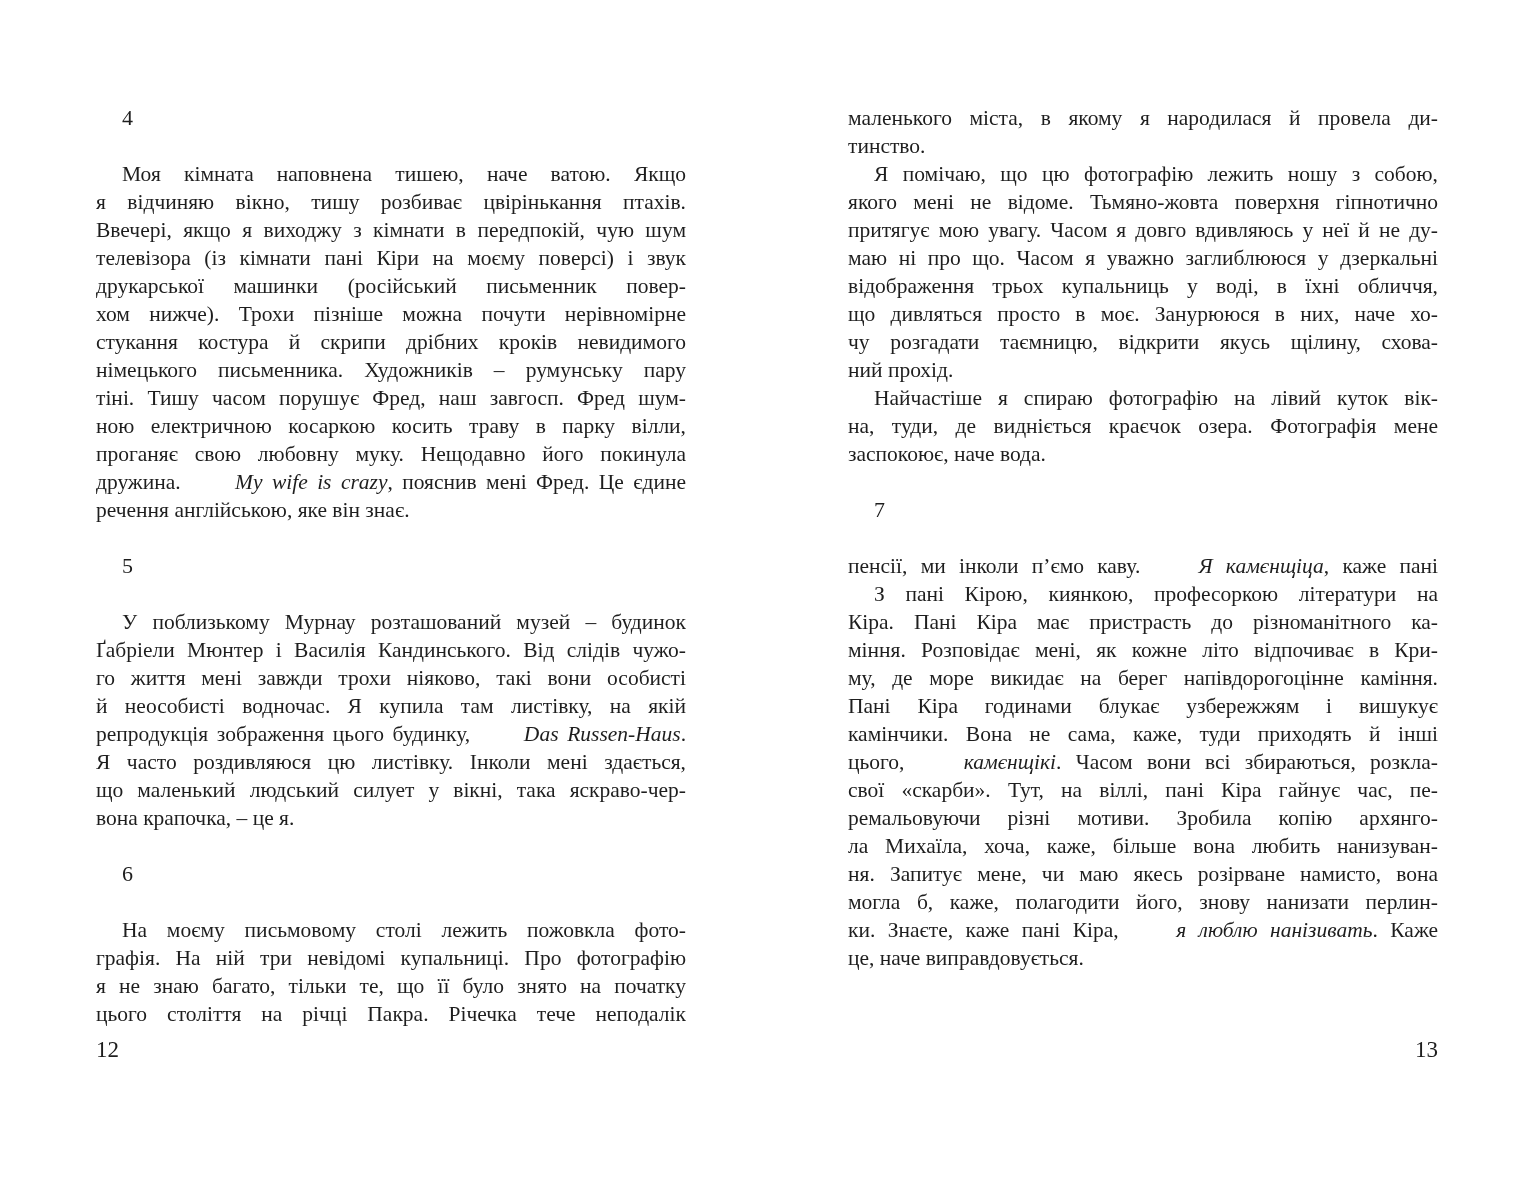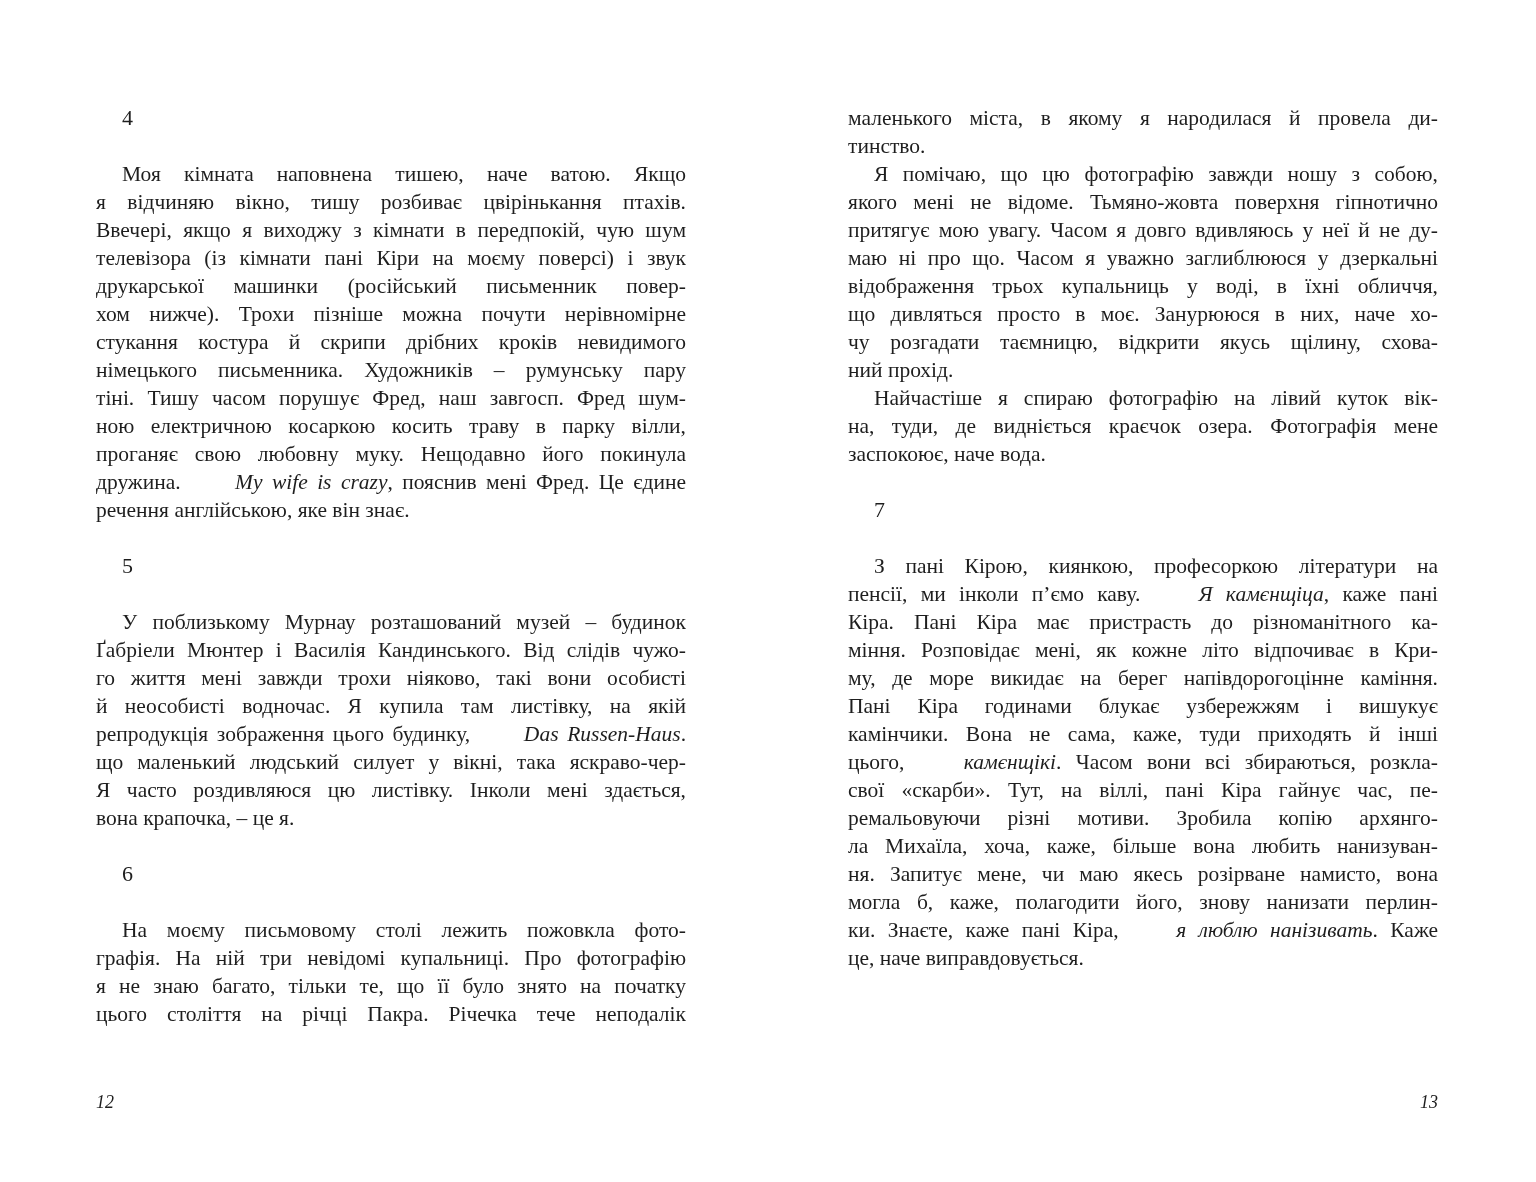--- a/index.html
+++ b/index.html
@@ -42,24 +42,23 @@
   .line {
     height: 28px;
     text-align: justify;
     text-align-last: justify;
   }
   .line.last { text-align-last: left; }
   .line.ind  { padding-left: 26px; }
   .it { font-style: italic; margin-left: 45px; }
   .page-number {
     position: absolute;
-    top: 1088px;
-    font-size: 18px;
+    top: 1036px;
+    font-size: 23px;
     line-height: 28px;
-    font-style: italic;
   }
   .pn-left  { left: 0; text-align: left; }
   .pn-right { right: 0; text-align: center; }
 </style>
 </head>
 <body>
 
 <div class="spread">
 
   <div class="page page-left">
@@ -80,60 +79,60 @@
           <div class="line"><span>дружина. </span><span class="it">My wife is crazy</span><span>, пояснив мені Фред. Це єдине</span></div>
           <div class="line last"><span>речення англійською, яке він знає.</span></div>
         </div>
         <div class="sec">5</div>
         <div class="para">
           <div class="line ind"><span>У поблизькому Мурнау розташований музей – будинок</span></div>
           <div class="line"><span>Ґабріели Мюнтер і Василія Кандинського. Від слідів чужо-</span></div>
           <div class="line"><span>го життя мені завжди трохи ніяково, такі вони особисті</span></div>
           <div class="line"><span>й неособисті водночас. Я купила там листівку, на якій</span></div>
           <div class="line"><span>репродукція зображення цього будинку, </span><span class="it">Das Russen-Haus</span><span>.</span></div>
+          <div class="line"><span>Я часто роздивляюся цю листівку. Інколи мені здається,</span></div>
           <div class="line"><span>що маленький людський силует у вікні, така яскраво-чер-</span></div>
-          <div class="line"><span>Я часто роздивляюся цю листівку. Інколи мені здається,</span></div>
           <div class="line last"><span>вона крапочка, – це я.</span></div>
         </div>
         <div class="sec">6</div>
         <div class="para">
           <div class="line ind"><span>На моєму письмовому столі лежить пожовкла фото-</span></div>
           <div class="line"><span>графія. На ній три невідомі купальниці. Про фотографію</span></div>
           <div class="line"><span>я не знаю багато, тільки те, що її було знято на початку</span></div>
           <div class="line"><span>цього століття на річці Пакра. Річечка тече неподалік</span></div>
         </div>
       </div>
     <div class="page-number pn-left">12</div>
   </div>
 
   <div class="page page-right">
     <div class="page-body">
         <div class="para">
           <div class="line"><span>маленького міста, в якому я народилася й провела ди-</span></div>
           <div class="line last"><span>тинство.</span></div>
         </div>
         <div class="para">
-          <div class="line ind"><span>Я помічаю, що цю фотографію завжди ношу з собою,</span></div>
+          <div class="line ind"><span>Я помічаю, що цю фотографію лежить ношу з собою,</span></div>
           <div class="line"><span>якого мені не відоме. Тьмяно-жовта поверхня гіпнотично</span></div>
           <div class="line"><span>притягує мою увагу. Часом я довго вдивляюсь у неї й не ду-</span></div>
           <div class="line"><span>маю ні про що. Часом я уважно заглиблююся у дзеркальні</span></div>
           <div class="line"><span>відображення трьох купальниць у воді, в їхні обличчя,</span></div>
           <div class="line"><span>що дивляться просто в моє. Занурююся в них, наче хо-</span></div>
           <div class="line"><span>чу розгадати таємницю, відкрити якусь щілину, схова-</span></div>
           <div class="line last"><span>ний прохід.</span></div>
         </div>
         <div class="para">
           <div class="line ind"><span>Найчастіше я спираю фотографію на лівий куток вік-</span></div>
           <div class="line"><span>на, туди, де видніється краєчок озера. Фотографія мене</span></div>
           <div class="line last"><span>заспокоює, наче вода.</span></div>
         </div>
         <div class="sec">7</div>
         <div class="para">
+          <div class="line"><span>пенсії, ми інколи п’ємо каву. </span><span class="it">Я камєнщіца</span><span>, каже пані</span></div>
           <div class="line ind"><span>З пані Кірою, киянкою, професоркою літератури на</span></div>
-          <div class="line"><span>пенсії, ми інколи п’ємо каву. </span><span class="it">Я камєнщіца</span><span>, каже пані</span></div>
           <div class="line"><span>Кіра. Пані Кіра має пристрасть до різноманітного ка-</span></div>
           <div class="line"><span>міння. Розповідає мені, як кожне літо відпочиває в Кри-</span></div>
           <div class="line"><span>му, де море викидає на берег напівдорогоцінне каміння.</span></div>
           <div class="line"><span>Пані Кіра годинами блукає узбережжям і вишукує</span></div>
           <div class="line"><span>камінчики. Вона не сама, каже, туди приходять й інші</span></div>
           <div class="line"><span>цього, </span><span class="it">камєнщікі</span><span>. Часом вони всі збираються, розкла-</span></div>
           <div class="line"><span>свої «скарби». Тут, на віллі, пані Кіра гайнує час, пе-</span></div>
           <div class="line"><span>ремальовуючи різні мотиви. Зробила копію архянго-</span></div>
           <div class="line"><span>ла Михаїла, хоча, каже, більше вона любить нанизуван-</span></div>
           <div class="line"><span>ня. Запитує мене, чи маю якесь розірване намисто, вона</span></div>

